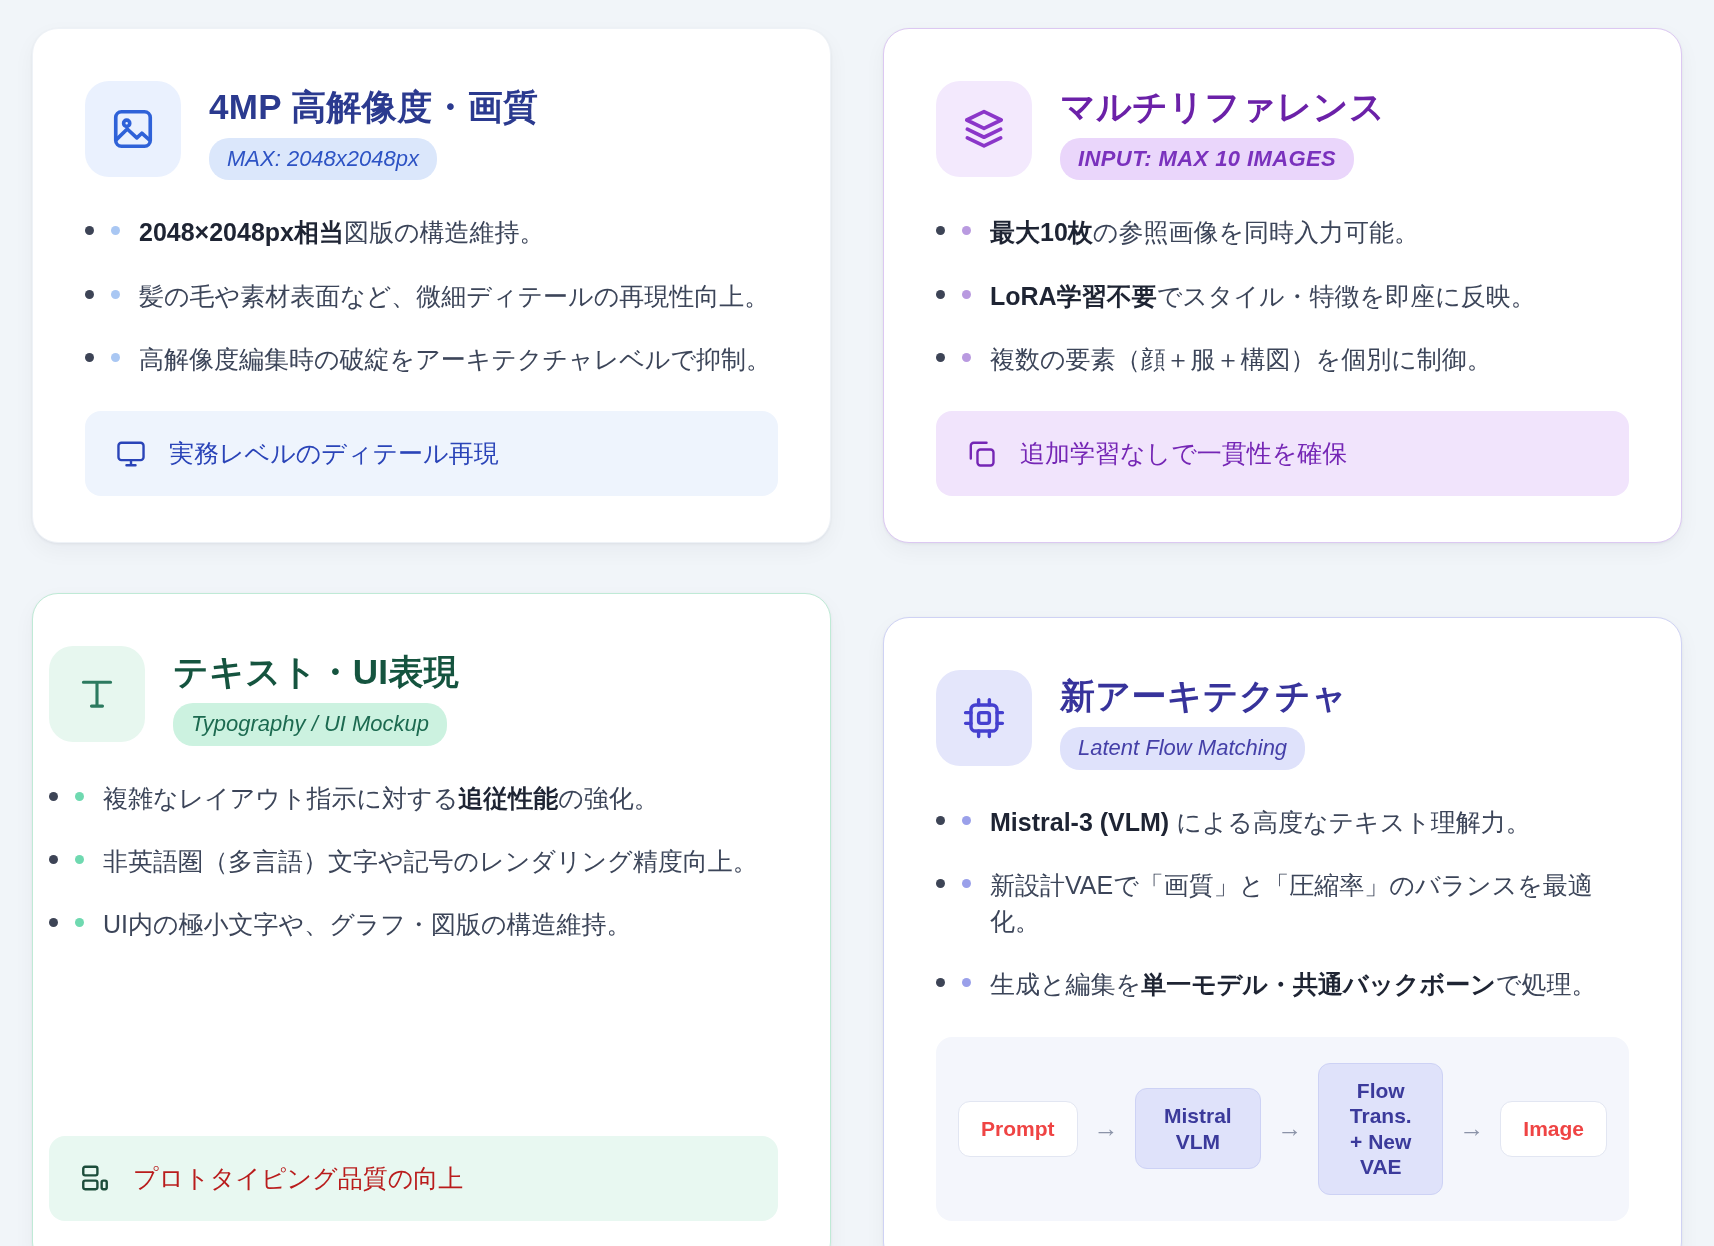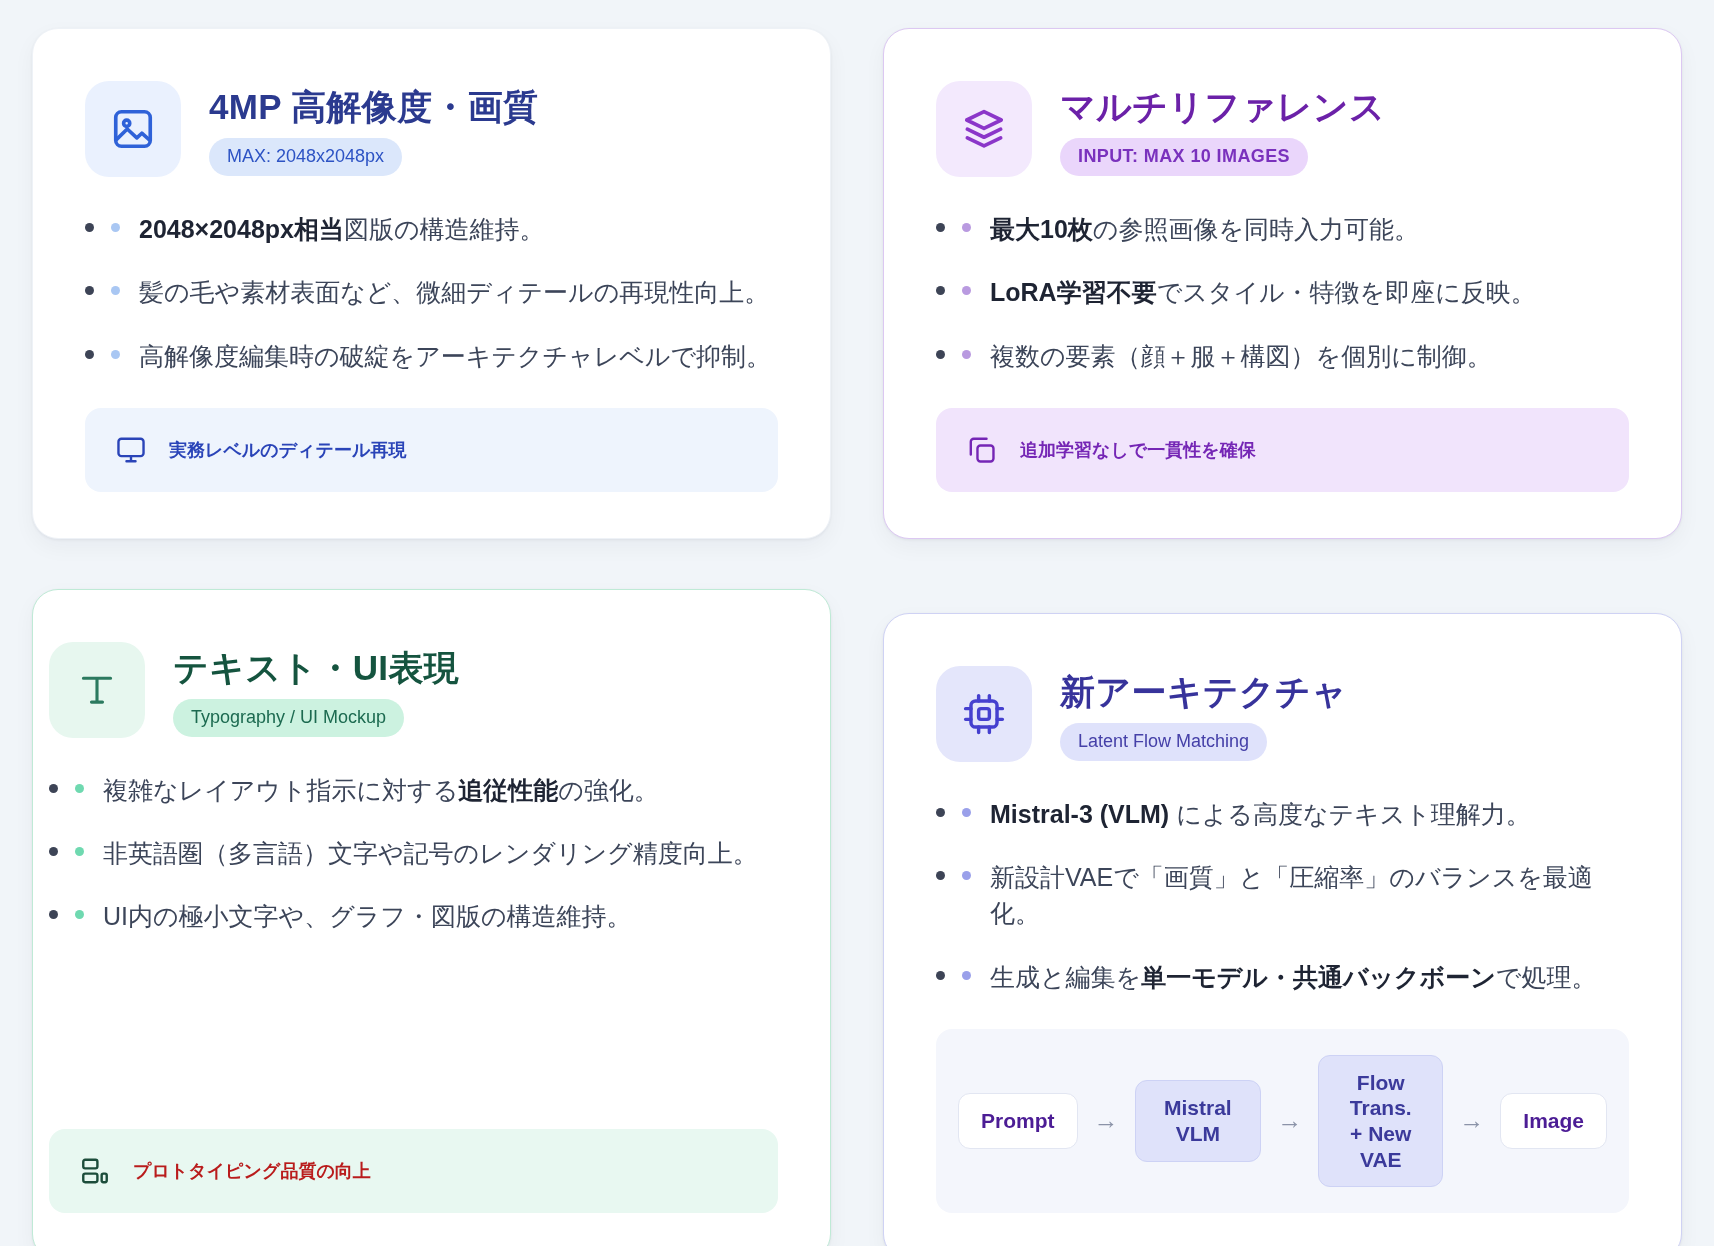--- a/index.html
+++ b/index.html
@@ -65,26 +65,27 @@
     letter-spacing: 0.3px;
     line-height: 1.12;
   }
   .c1 .card-title { color: #2b3a8f; }
   .c2 .card-title { color: #6b21a8; }
   .c3 .card-title { color: #15543f; }
   .c4 .card-title { color: #37339b; }
 
   .badge {
     display: inline-block;
-    font-size: 18px;
+    font-size: 22px;
     font-weight: 500;
     padding: 9px 18px;
     border-radius: 20px;
     line-height: 1.1;
     white-space: nowrap;
+    font-style: italic;
   }
   .c1 .badge { background: #dbe7fb; color: #2d53c4; }
   .c2 .badge { background: #ead6fb; color: #7a31bd; font-weight: 600; letter-spacing: .4px;}
   .c3 .badge { background: #ccf2e0; color: #1c6a50; }
   .c4 .badge { background: #dfe2fb; color: #4540a8; }
 
   
   .bullets { list-style: none; display: flex; flex-direction: column; gap: 27px; }
   .bullets li {
     display: flex;
@@ -120,22 +121,22 @@
 
   
   .spacer { flex: 1 1 auto; min-height: 34px; }
 
   .foot {
     display: flex;
     align-items: center;
     gap: 22px;
     border-radius: 16px;
     padding: 26px 30px;
-    font-size: 18px;
-    font-weight: bold;
+    font-size: 25px;
+    font-weight: normal;
   }
   .c1 .foot { background: #eef4fd; color: #2a44b8; }
   .c2 .foot { background: #f1e4fc; color: #7526b5; }
   .c3 .foot { background: #e8f8f1; color: #b91c1c; }
 
   .foot svg { display: block; }
 
   
   .flow {
     background: #f4f6fc;
@@ -146,21 +147,21 @@
     justify-content: center;
     gap: 16px;
   }
   .node {
     background: #ffffff;
     border: 1.4px solid #e2e6f2;
     border-radius: 12px;
     padding: 14px 22px;
     font-size: 21px;
     font-weight: bold;
-    color: #4c1d95;
+    color: #ef4444;
     text-align: center;
     line-height: 1.22;
     white-space: pre-line;
   }
   .node.hl {
     background: #dfe2fa;
     border-color: #cdd2f5;
     color: #3b3a9b;
   }
   .arrow { font-size: 25px; color: #8b93a8; line-height: 1; }

